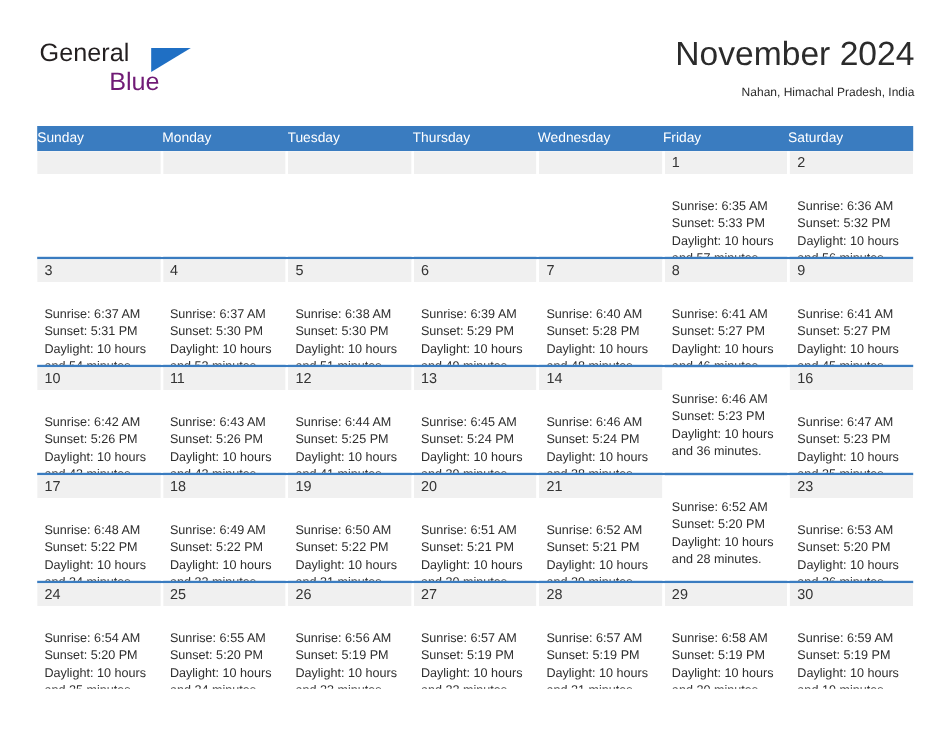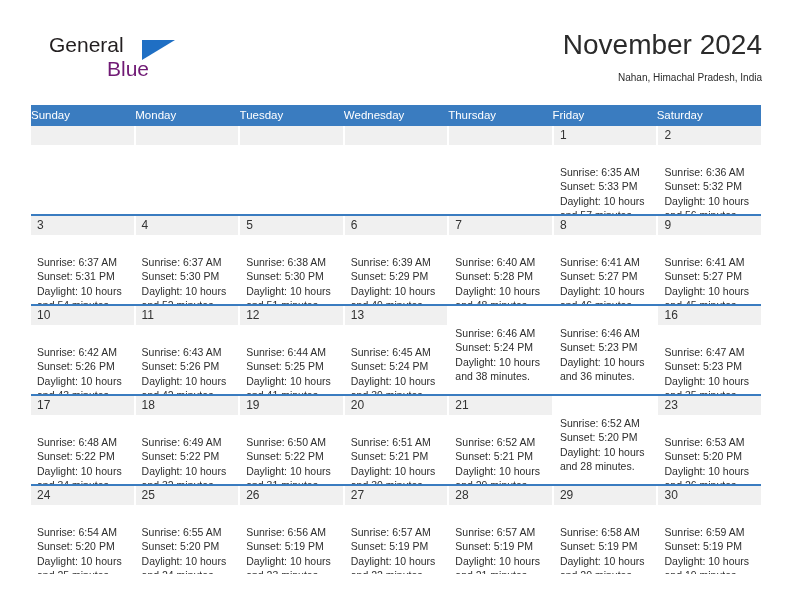--- a/index.html
+++ b/index.html
@@ -21,21 +21,20 @@
     box-sizing: border-box;
   }
 
   
   .header {
     position: absolute;
     left: 33px;
     top: 28px;
     right: 30px;
     height: 70px;
-    margin-left: 16px;
   }
   .logo {
     position: absolute;
     left: 0;
     top: 4px;
     width: 130px;
     height: 52px;
   }
   .logo-general {
     position: absolute;
@@ -169,22 +168,22 @@
       <div class="cal-subtitle">Nahan, Himachal Pradesh, India</div>
     </div>
 
   </div>
 
   <div class="calendar">
     <div class="weekday-row">
         <div class="weekday">Sunday</div>
         <div class="weekday">Monday</div>
         <div class="weekday">Tuesday</div>
+        <div class="weekday">Thursday</div>
         <div class="weekday">Wednesday</div>
-        <div class="weekday">Thursday</div>
         <div class="weekday">Friday</div>
         <div class="weekday">Saturday</div>
       </div>
     <div id="weeks-container">
         <div class="week-row">
           <div class="day-cell empty">
             <div class="day-number"></div>
             <div class="day-body"></div>
           </div>
           <div class="day-cell empty">
@@ -305,20 +304,21 @@
           </div>
           <div class="day-cell">
             <div class="day-number">13</div>
             <div class="day-body">
               <div class="">Sunrise: 6:45 AM</div>
               <div class="">Sunset: 5:24 PM</div>
               <div class="wrap">Daylight: 10 hours and 39 minutes.</div>
             </div>
           </div>
           <div class="day-cell">
+            <div class="day-number">14</div>
             <div class="day-body">
               <div class="">Sunrise: 6:46 AM</div>
               <div class="">Sunset: 5:24 PM</div>
               <div class="wrap">Daylight: 10 hours and 38 minutes.</div>
             </div>
           </div>
           <div class="day-cell">
             <div class="day-body">
               <div class="">Sunrise: 6:46 AM</div>
               <div class="">Sunset: 5:23 PM</div>

